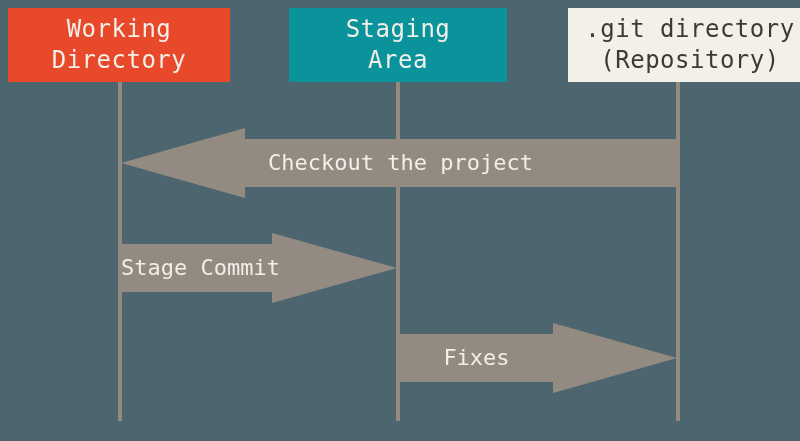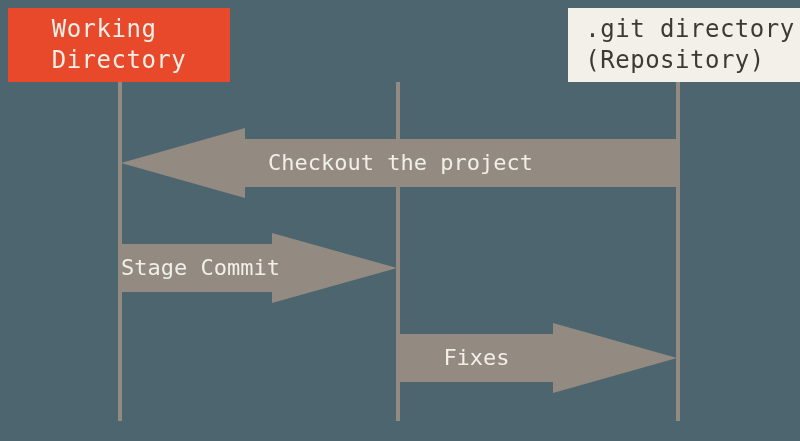--- a/index.html
+++ b/index.html
@@ -28,21 +28,21 @@
   .vline-3 { left: 676px; }
 
   
   .box {
     position: absolute;
     top: 8px;
     height: 74px;
     display: flex;
     align-items: center;
     justify-content: center;
-    text-align: left;
+    text-align: center;
   }
   .box-label {
     white-space: pre-line;
     font-size: 24px;
     line-height: 31px;
     letter-spacing: 0.5px;
   }
   .box1 { left: 8px;   width: 222px; background: #E8492A; color: #F1EFE8; }
   .box2 { left: 289px; width: 218px; background: #0A939B; color: #F1EFE8; }
   .box3 { left: 568px; width: 244px; background: #F2F0E8; color: #3C3A34; }
@@ -94,20 +94,24 @@
 <div class="canvas">
 
   <div class="vline vline-1"></div>
   <div class="vline vline-2"></div>
   <div class="vline vline-3"></div>
 
   <div class="box box1">
     <span class="box-label">Working
 Directory</span>
   </div>
+  <div class="box box2">
+    <span class="box-label">Staging
+Area</span>
+  </div>
   <div class="box box3">
     <span class="box-label">.git directory
 (Repository)</span>
   </div>
 
   <div class="arrow-band band1"></div>
   <div class="arrow-head head-left head1"></div>
   <div class="arrow-label label1">Checkout the project</div>
 
   <div class="arrow-band band2"></div>

